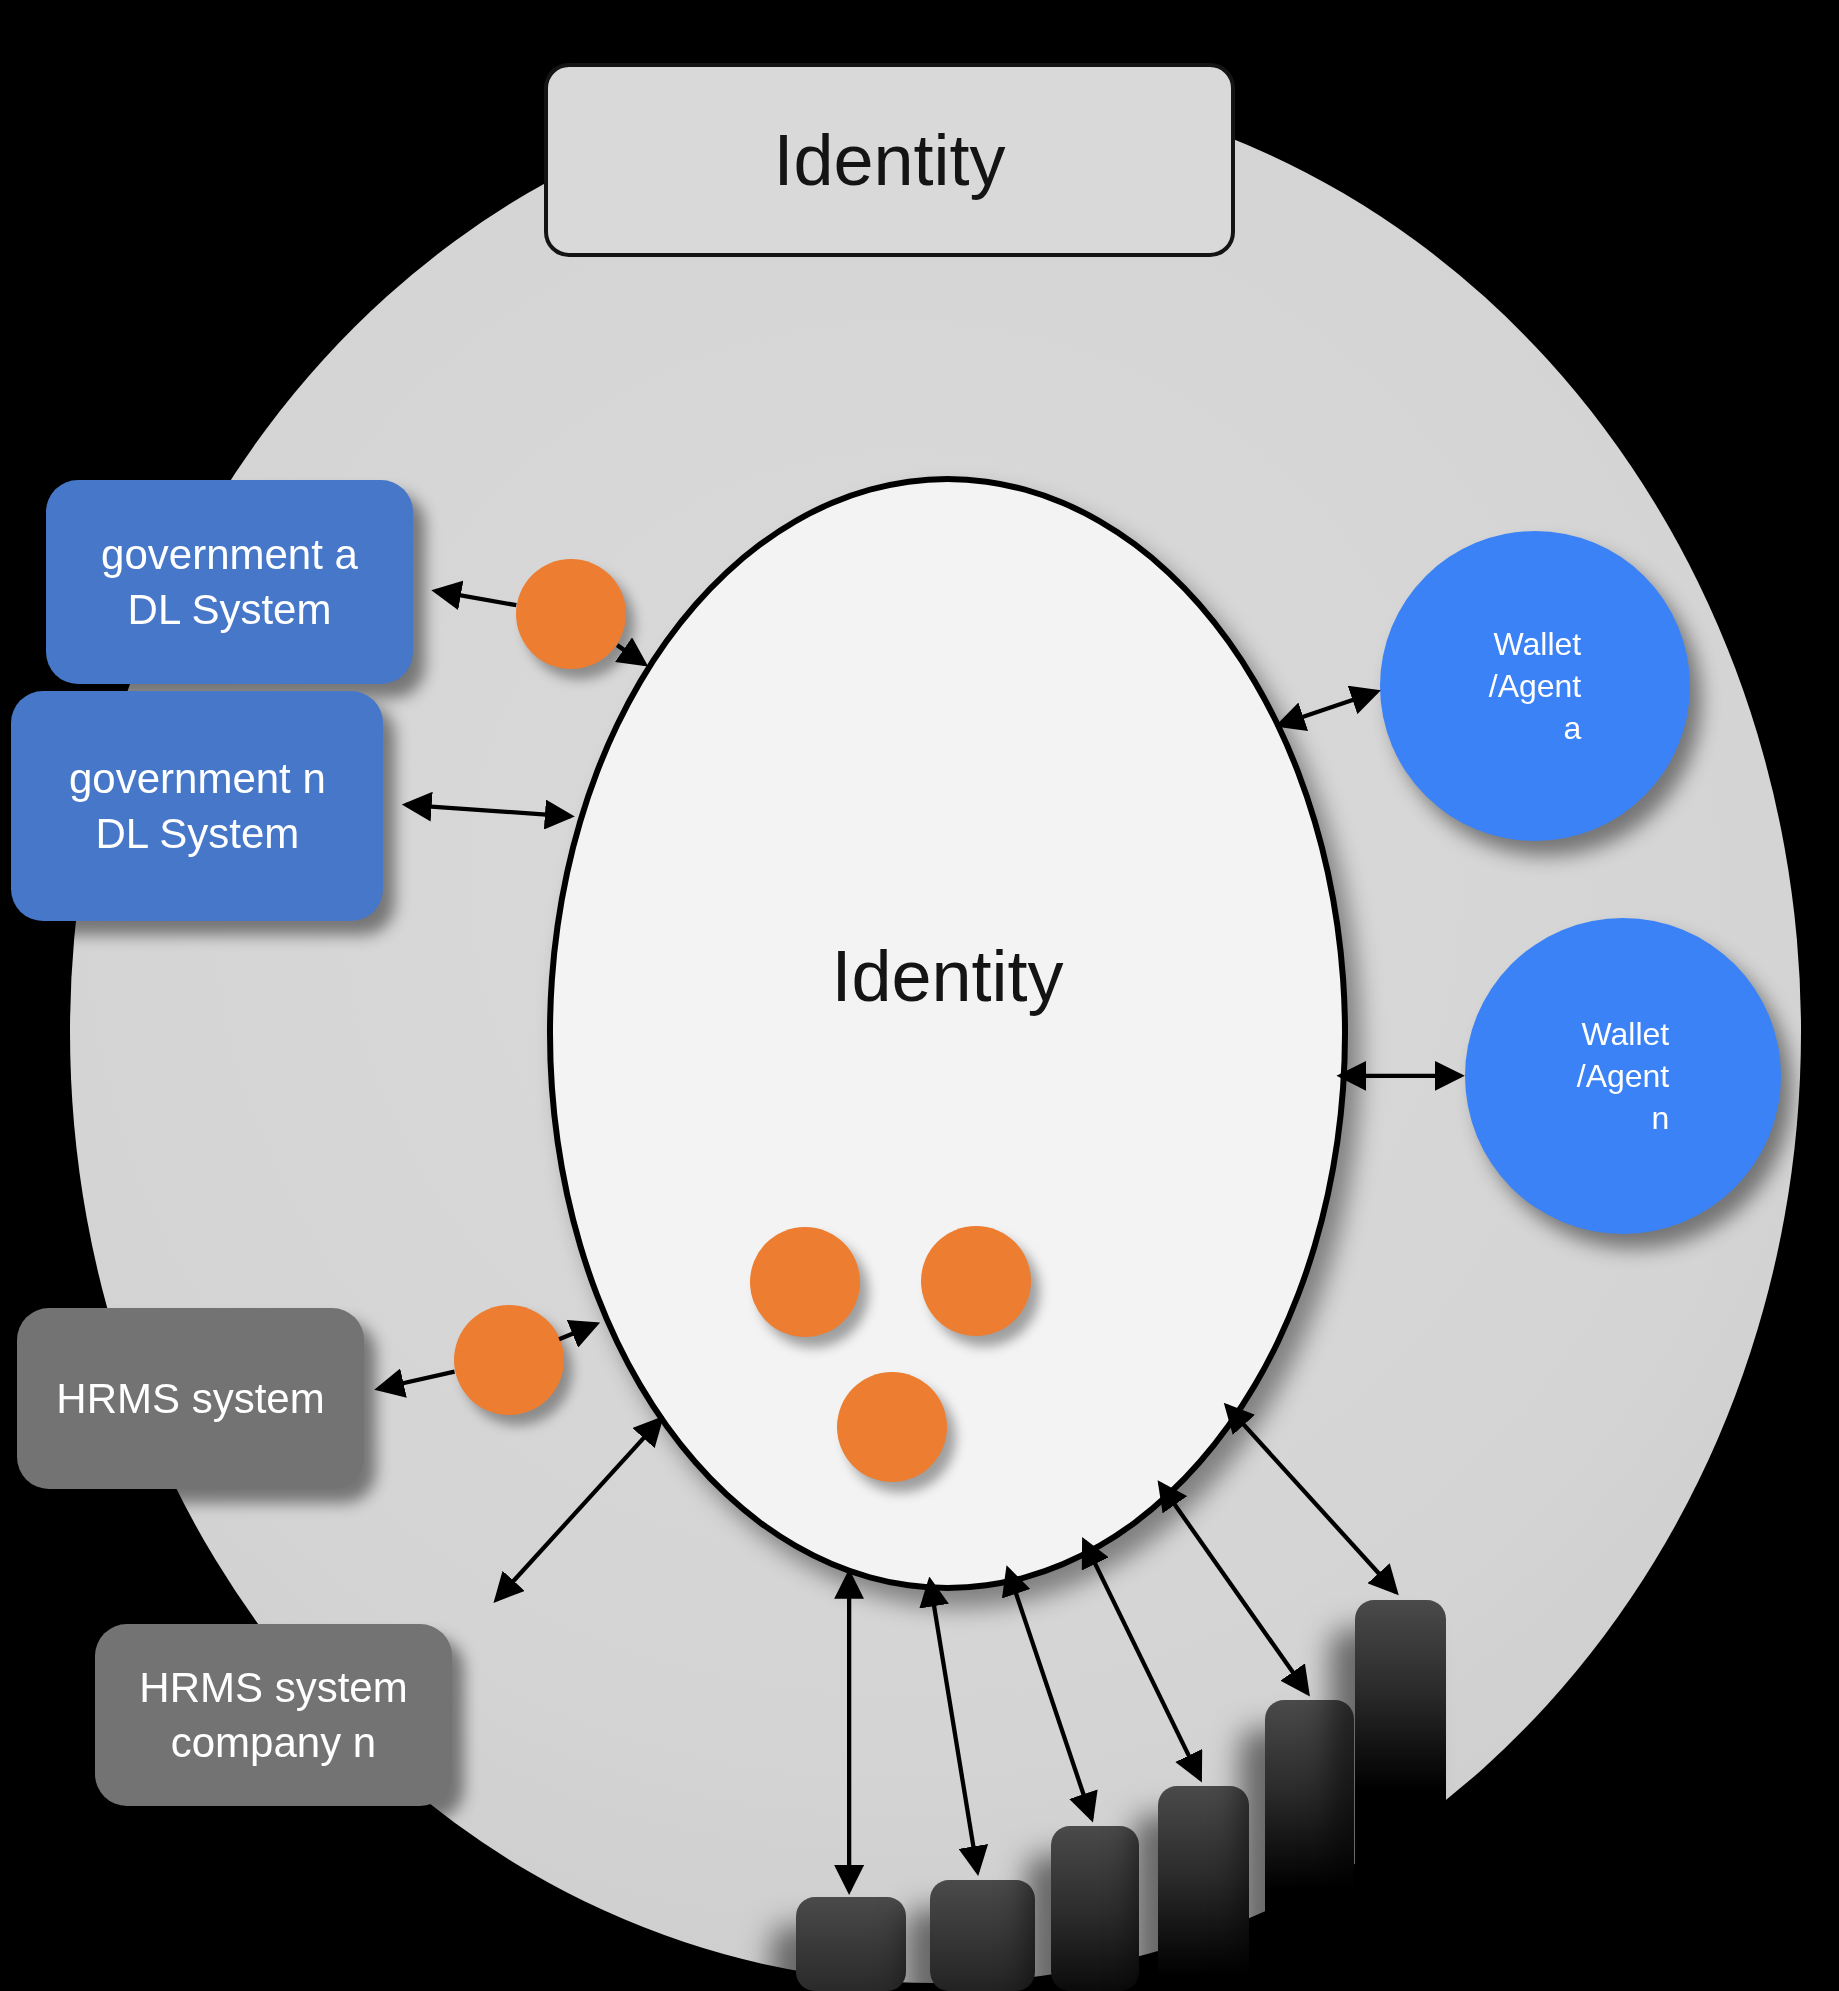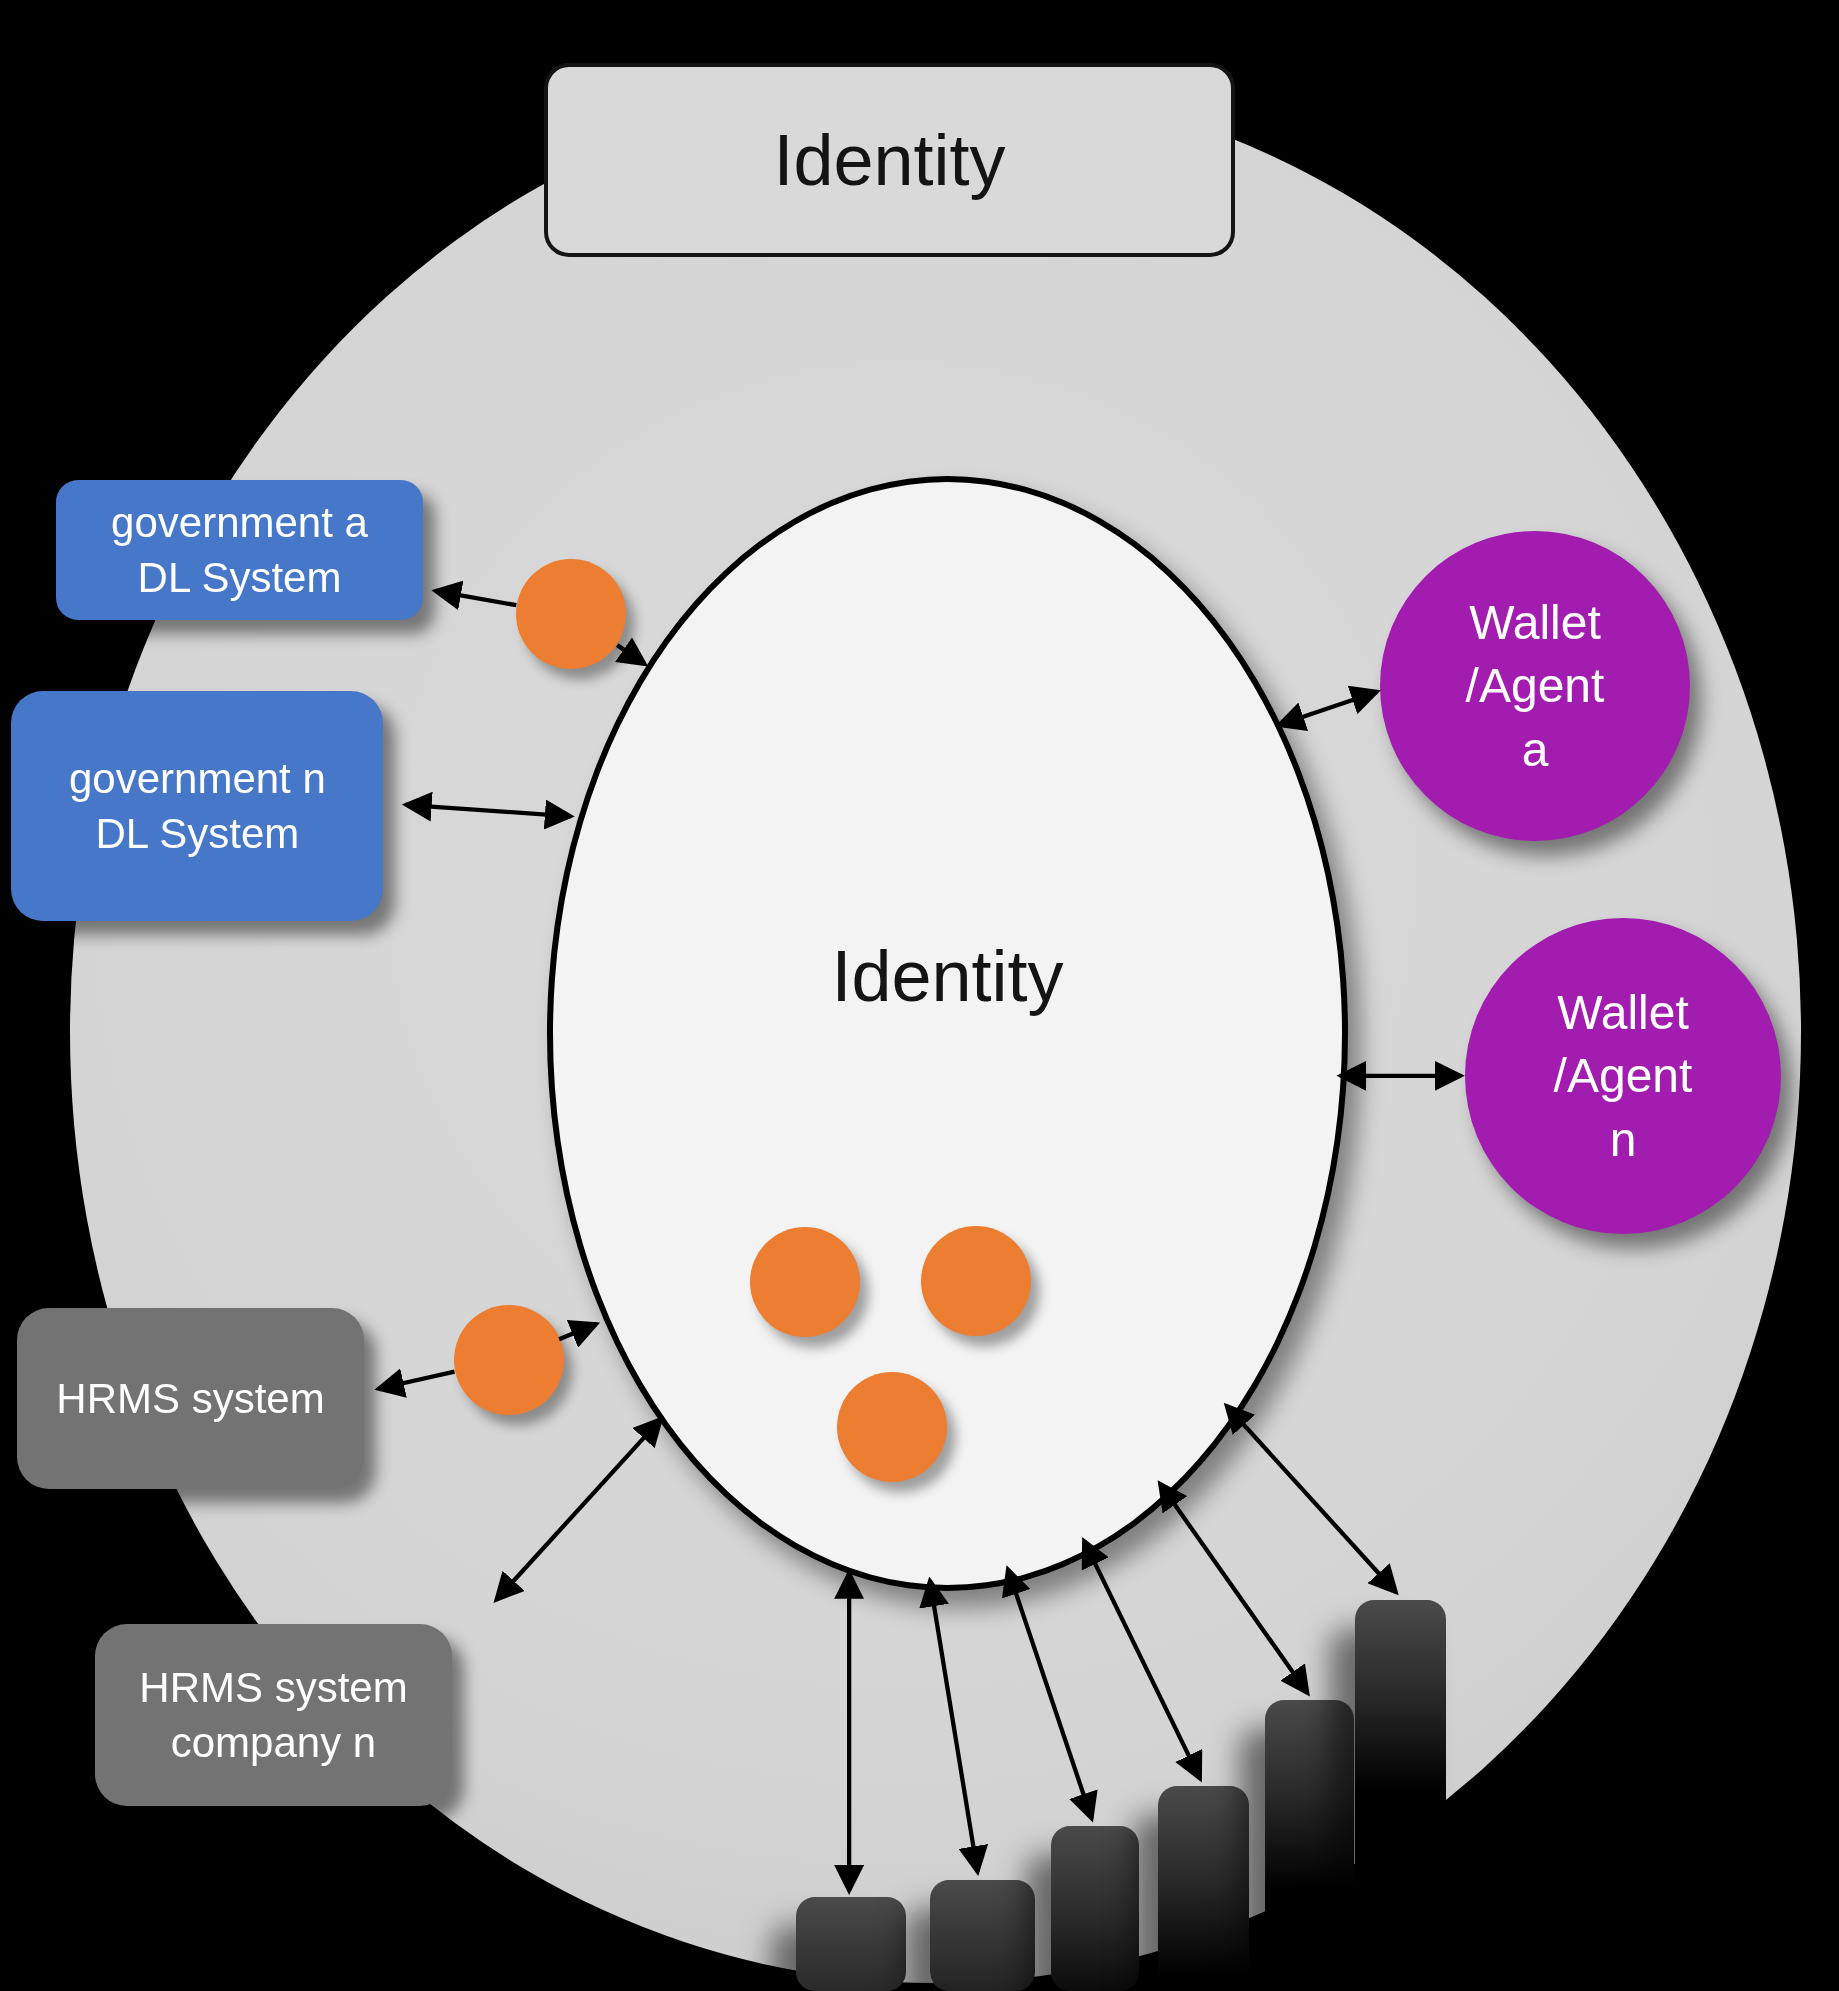--- a/index.html
+++ b/index.html
@@ -28,23 +28,23 @@
   .metasystem .label{margin-top:-114px;}
   .sysbox{
     position:absolute;border-radius:32px;color:#fff;
     display:flex;align-items:center;justify-content:center;text-align:center;
     font-size:42px;line-height:1.32;
     box-shadow:11.4px 13.3px 15px rgba(0,0,0,0.45);
   }
   .blue{background:#4677c8;}
   .green{background:#737373;}
   .wallet{
-    position:absolute;border-radius:50%;background:#a21caf;color:#fff;
-    display:flex;align-items:center;justify-content:center;text-align:center;
-    font-size:48px;line-height:1.32;
+    position:absolute;border-radius:50%;background:#3b82f6;color:#fff;
+    display:flex;align-items:center;justify-content:center;text-align:right;
+    font-size:32px;line-height:1.32;
     box-shadow:11.4px 15px 19px rgba(0,0,0,0.45);
   }
   .dot{
     position:absolute;border-radius:50%;background:#ed7d31;
     box-shadow:8.6px 10.5px 11.4px rgba(0,0,0,0.35);
   }
   .darkbox{
     position:absolute;border-radius:19px;
     background:linear-gradient(to bottom,#4a4a4a 0px,#2b2b2b 90px,#000 190px);
     box-shadow:-25px 28.5px 28.5px rgba(0,0,0,0.5);
@@ -72,21 +72,21 @@
   <div class="dot" style="left:516px;top:559px;width:110px;height:110px;"></div>
   <div class="dot" style="left:454px;top:1305px;width:110px;height:110px;"></div>
 
   <div class="darkbox" style="left:796px;top:1897px;width:110px;height:94px;"></div>
   <div class="darkbox" style="left:930px;top:1880px;width:105px;height:111px;"></div>
   <div class="darkbox" style="left:1051px;top:1826px;width:88px;height:165px;"></div>
   <div class="darkbox" style="left:1158px;top:1786px;width:91px;height:205px;"></div>
   <div class="darkbox" style="left:1265px;top:1700px;width:89px;height:266px;"></div>
   <div class="darkbox" style="left:1355px;top:1600px;width:91px;height:304px;"></div>
 
-  <div class="sysbox blue" style="left:56px;top:480px;width:367px;height:140px;border-radius:22px;">
+  <div class="sysbox blue" style="left:46px;top:480px;width:367px;height:204px;">
     <div class="label">
       <span>government a</span>
       <span>DL System</span>
     </div>
   </div>
 
   <div class="sysbox blue" style="left:11.4px;top:691px;width:372px;height:230px;">
     <div class="label">
       <span>government n</span>
       <span>DL System</span>

